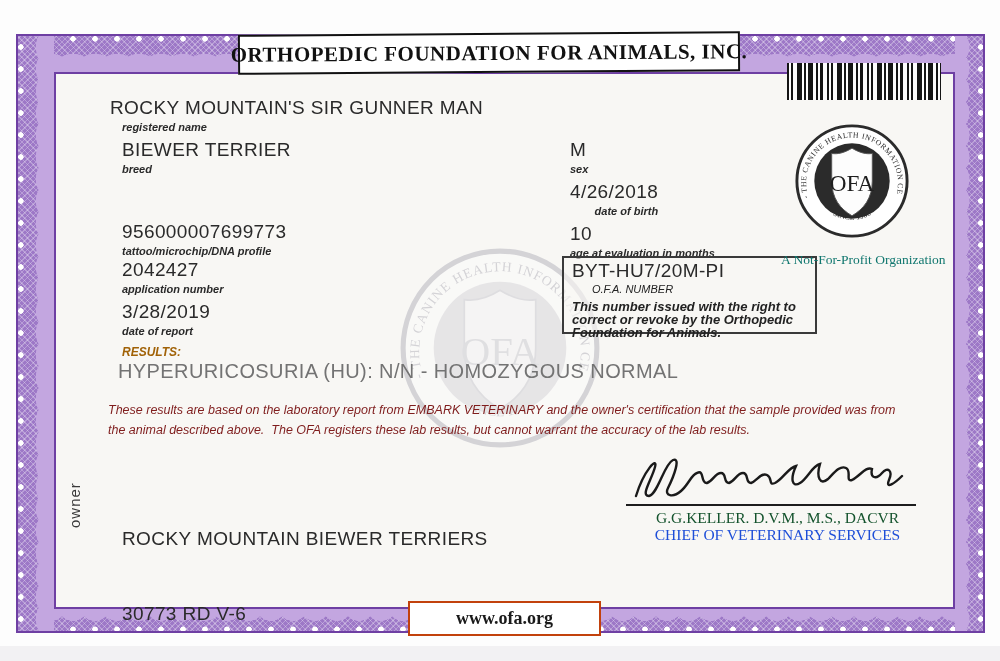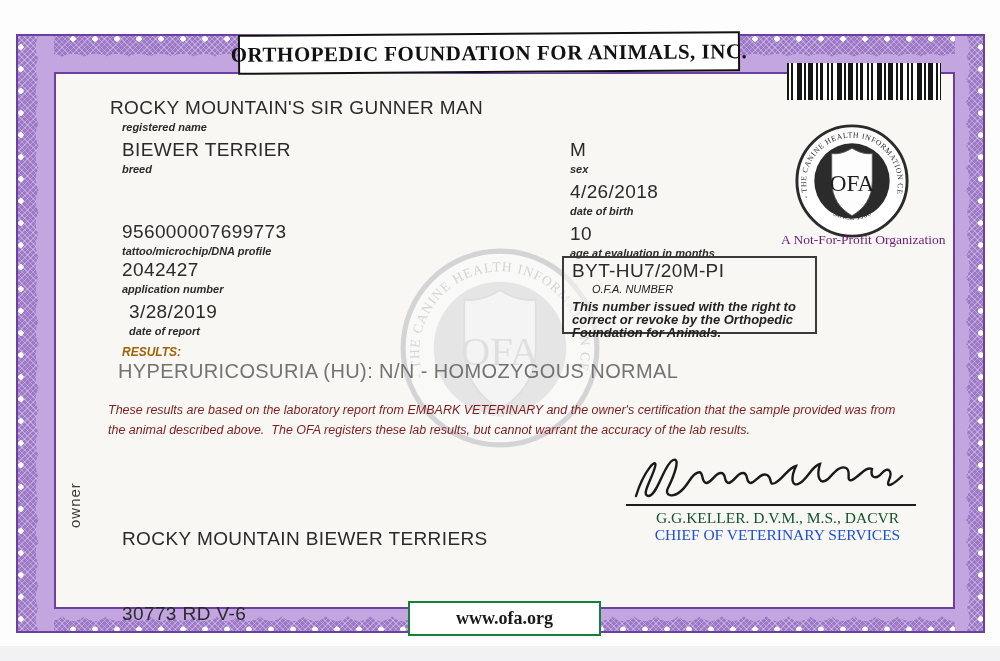--- a/index.html
+++ b/index.html
@@ -46,21 +46,21 @@
   .inner{position:absolute;left:36px;top:36px;right:28px;bottom:22px;
          background:#f8f7f4;border:2px solid #6e3fa3;box-sizing:border-box;}
 
   
   .banner{position:absolute;left:238px;top:33px;width:502px;height:40px;background:#fff;
           border:2px solid #111;box-sizing:border-box;z-index:6;transform:rotate(-.4deg);
           display:flex;align-items:center;justify-content:center;
           font-family:"Liberation Serif",serif;font-weight:bold;font-size:21px;color:#111;
           letter-spacing:.5px;white-space:nowrap;}
   .footer-box{position:absolute;left:408px;top:601px;width:193px;height:35px;background:#fff;
-          border:2px solid #15803d;box-sizing:border-box;z-index:6;
+          border:2px solid #c2410c;box-sizing:border-box;z-index:6;
           display:flex;align-items:center;justify-content:center;
           font-family:"Liberation Serif",serif;font-weight:bold;font-size:18px;color:#1a1a1a;}
 
   
   .barcode{position:absolute;left:787px;top:63px;width:154px;height:37px;z-index:7;
     background-image:repeating-linear-gradient(90deg,
       #151515 0 2px, #fdfdfd 2px 4px,
       #151515 4px 6px, #fdfdfd 6px 10px,
       #151515 10px 15px, #fdfdfd 15px 17px,
       #151515 17px 19px, #fdfdfd 19px 21px,
@@ -97,22 +97,22 @@
   
   .sig-svg{position:absolute;left:628px;top:452px;z-index:4;}
   .sig-line{position:absolute;left:626px;top:504px;width:290px;border-bottom:2px solid #1d1d1d;z-index:4;}
   .sig-name{position:absolute;left:620px;top:509px;width:315px;text-align:center;z-index:4;
             font-family:"Liberation Serif",serif;font-size:15.5px;color:#14532d;white-space:nowrap;}
   .sig-title{position:absolute;left:620px;top:526px;width:315px;text-align:center;z-index:4;
              font-family:"Liberation Serif",serif;font-size:15.5px;color:#1d4ed8;white-space:nowrap;}
 
   
   .seal-svg{position:absolute;left:794px;top:123px;z-index:5;}
-  .seal-tagline{position:absolute;left:781px;top:232px;width:160px;text-align:center;z-index:5;
-                font-family:"Liberation Serif",serif;font-size:13.5px;color:#701a75;white-space:nowrap;}
+  .seal-tagline{position:absolute;left:781px;top:252px;width:160px;text-align:center;z-index:5;
+                font-family:"Liberation Serif",serif;font-size:13.5px;color:#0f766e;white-space:nowrap;}
   .watermark-svg{position:absolute;left:398px;top:246px;z-index:1;opacity:.38;}
   .seal-text{font-family:"Liberation Serif",serif;}
 </style>
 </head>
 <body>
 
 <div class="canvas">
   <div class="scan-strip"></div>
 
   <div class="frame">
@@ -173,30 +173,30 @@
     <div class="label">registered name</div>
   </div>
   <div class="field" style="left:122px;top:221px;">
     <div class="value">956000007699773</div>
     <div class="label">tattoo/microchip/DNA profile</div>
   </div>
   <div class="field" style="left:122px;top:259px;">
     <div class="value">2042427</div>
     <div class="label">application number</div>
   </div>
-  <div class="field" style="left:122px;top:301px;margin-left:7px;">
+  <div class="field" style="left:122px;top:301px;">
     <div class="value">3/28/2019</div>
     <div class="label">date of report</div>
   </div>
 
   <div class="field" style="left:570px;top:139px;">
     <div class="value">M</div>
     <div class="label">sex</div>
   </div>
-  <div class="field" style="left:570px;top:181px;">
+  <div class="field" style="left:570px;top:181px;text-align:right;">
     <div class="value">4/26/2018</div>
     <div class="label">date of birth</div>
   </div>
   <div class="field" style="left:570px;top:223px;">
     <div class="value">10</div>
     <div class="label">age at evaluation in months</div>
   </div>
 
   <div class="ofa-box">
     <div class="value">BYT-HU7/20M-PI</div>

